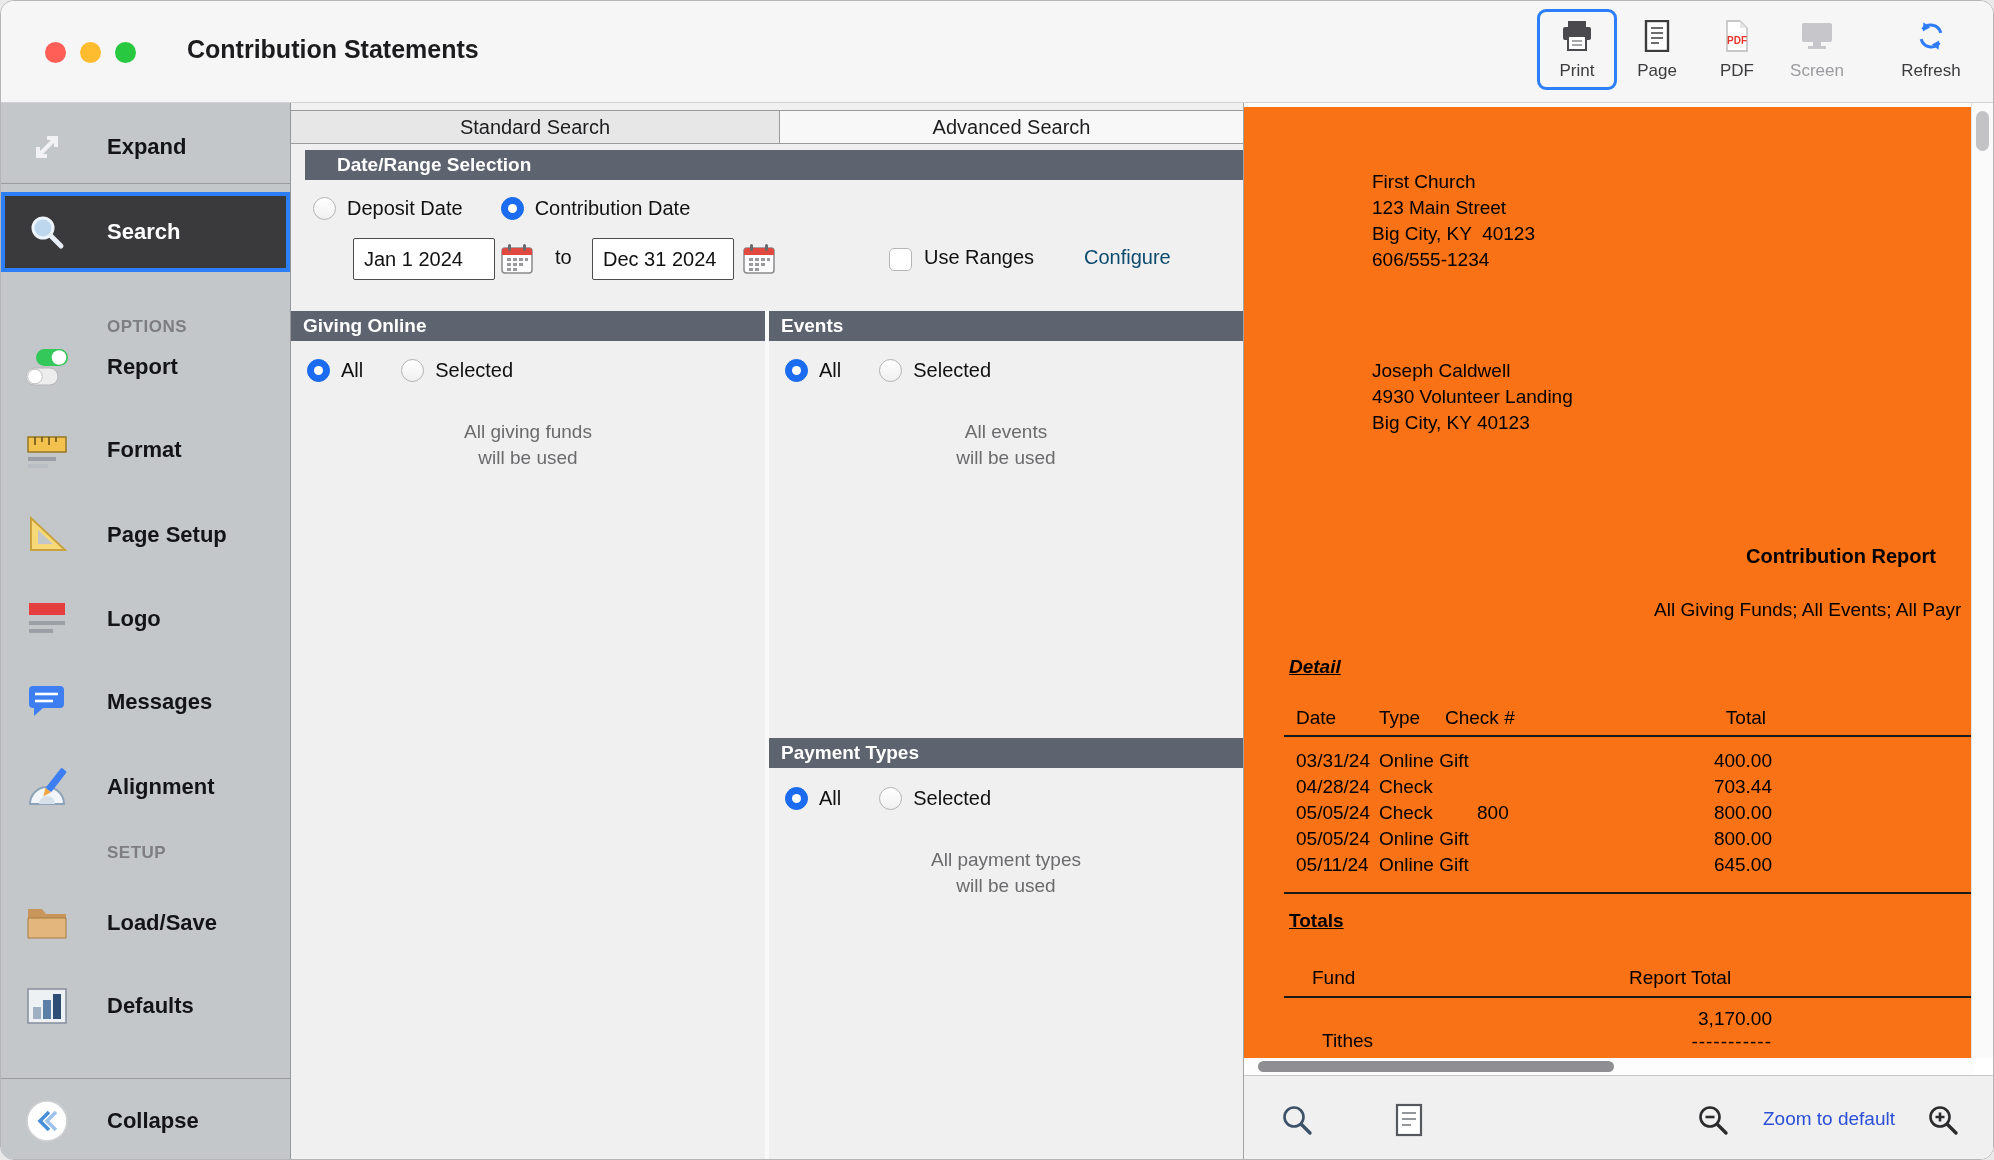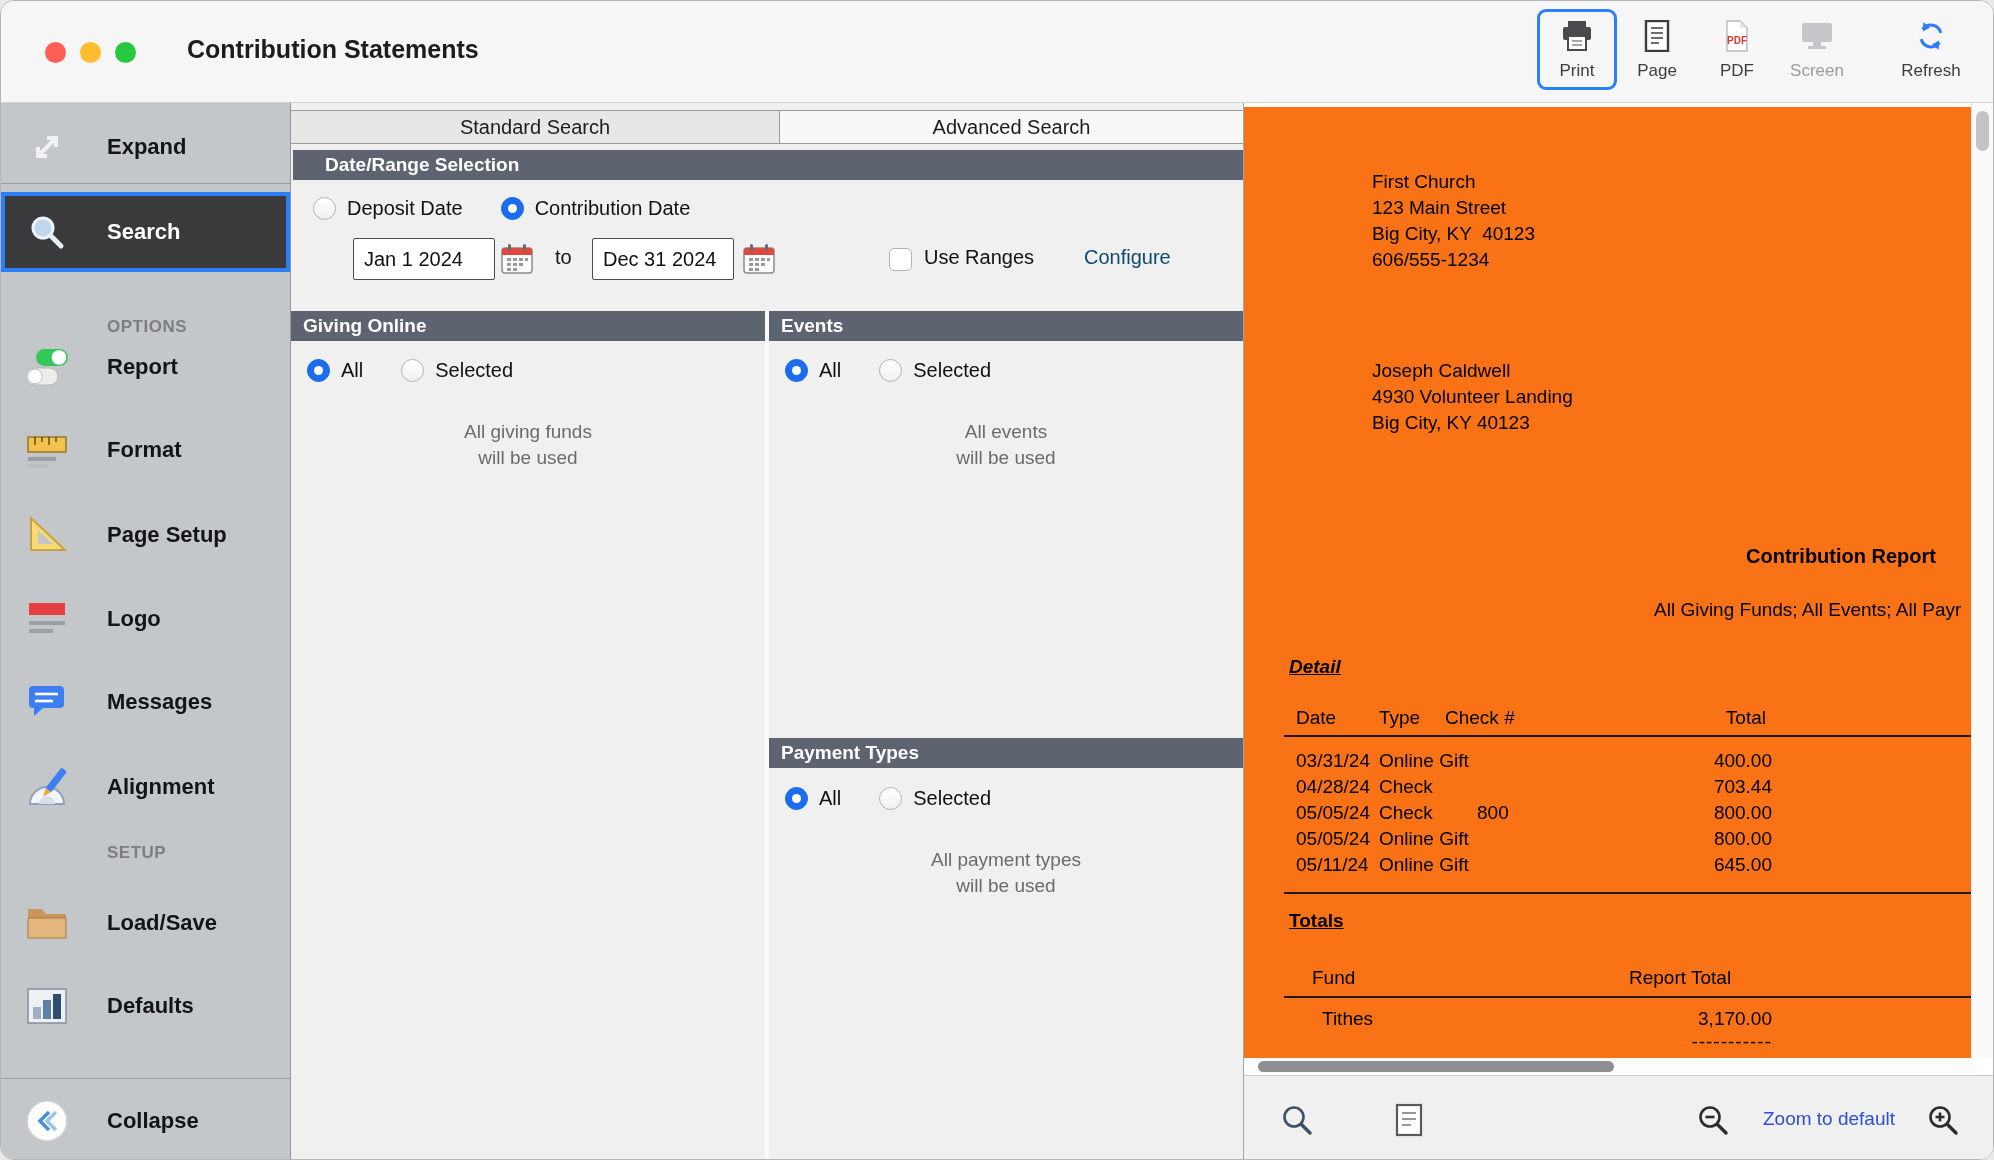--- a/index.html
+++ b/index.html
@@ -29,21 +29,21 @@
   .side-item.selected { background:#3a3a3c; border:4px solid #2d7ff9; height:80px; padding-left:12px; }
   .side-item.selected .s-label { color:#fff; }
 
   
   .main { position:absolute; top:102px; left:290px; width:952px; bottom:0; background:#f0f0f0; }
   .tabs { position:absolute; top:7px; left:0; right:0; height:34px; display:flex; border-top:1px solid #9b9b9b; border-bottom:1px solid #9b9b9b; }
   .tab { font-size:20px; color:#1d1d1f; text-align:center; line-height:32px; }
   .tab.standard { width:488px; background:#e7e7e8; }
   .tab.advanced { flex:1; background:#f8f8f9; border-left:1px solid #9b9b9b; }
   .section-header { position:absolute; height:30px; background:#5d6470; color:#fff; font-weight:bold; font-size:19px; line-height:30px; padding-left:12px; }
-  .hdr-date { top:47px; left:2px; right:0;padding-left:32px; }
+  .hdr-date { top:47px; left:14px; right:0;padding-left:32px; }
   .hdr-gf { top:208px; left:0; width:474px; }
   .hdr-ev { top:208px; left:478px; right:0; }
   .hdr-pt { top:635px; left:478px; right:0; }
   .col-divider { position:absolute; top:208px; bottom:0; left:474px; width:4px; background:#fafafa; }
 
   .radio-row { position:absolute; height:30px; display:flex; align-items:center; }
   .radio-group { display:flex; align-items:center; margin-right:38px; }
   .radio { width:23px; height:23px; border-radius:50%; background:linear-gradient(#ffffff,#f0f0f0); border:1px solid #b3b3b6; flex:0 0 23px; }
   .radio.checked { background:#1c6cf2; border-color:#156ae8; position:relative; }
   .radio.checked::after { content:""; position:absolute; width:9px; height:9px; border-radius:50%; background:#fff; left:6px; top:6px; }
@@ -84,21 +84,21 @@
   .c-check { position:absolute; left:233px; }
   .c-check-h { position:absolute; left:201px; }
   .c-total { position:absolute; left:408px; width:120px; text-align:right; }
   .c-total-h { position:absolute; left:408px; width:114px; text-align:right; }
   .doc-line { position:absolute; left:40px; width:800px; border-top:2px solid #1a1a1a; }
   .line-head { top:628px; } .line-rows { top:785px; } .line-totals { top:889px; }
   .tot-headrow { position:absolute; top:860px; width:100%; height:26px; }
   .c-fund-h { position:absolute; left:68px; }
   .c-rept-h { position:absolute; left:385px; }
   .tot-row { position:absolute; top:901px; width:100%; height:26px; }
-  .c-fund { position:absolute; left:78px; }
+  .c-fund { position:absolute; left:78px;margin-top:22px; }
   .dashes { position:absolute; top:924px; left:408px; width:120px; text-align:right; letter-spacing:1px; }
 
   .vscroll { position:absolute; top:0; right:0; width:22px; height:955px; background:#fafafa; border-left:1px solid #e2e2e4; }
   .vthumb { position:absolute; top:8px; left:4px; width:13px; height:40px; border-radius:7px; background:#c3c3c6; }
   .hscroll { position:absolute; top:955px; left:0; width:730px; height:17px; background:#fdfdfd; }
   .hthumb { position:absolute; top:3px; left:14px; width:356px; height:11px; border-radius:6px; background:#8f8f93; }
 
   .preview-bar { position:absolute; left:0; right:0; bottom:0; top:972px; background:#f0f0f1; border-top:1px solid #c9c9cc; }
   .pb-icon { position:absolute; top:27px; background:none; border:none; cursor:pointer; }
   .pb-mag { left:36px; } .pb-page { left:150px; }

